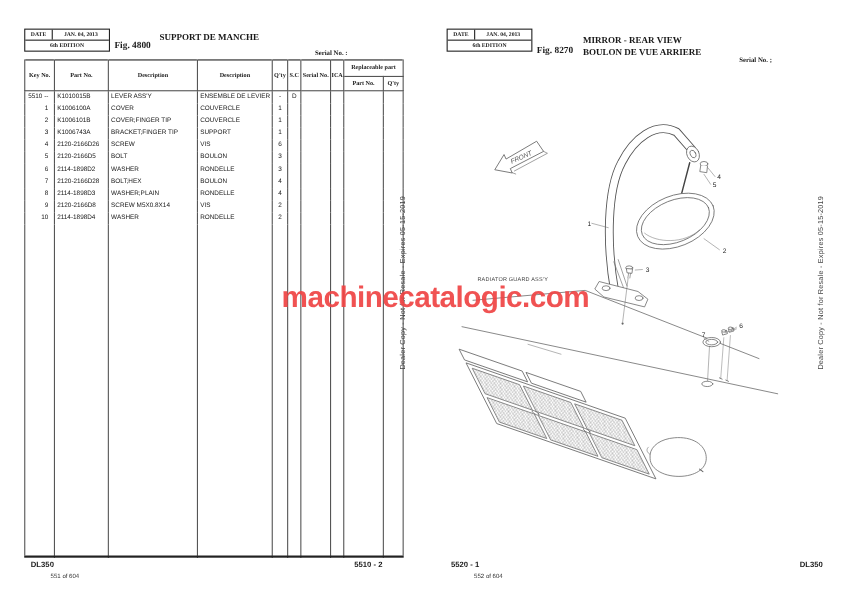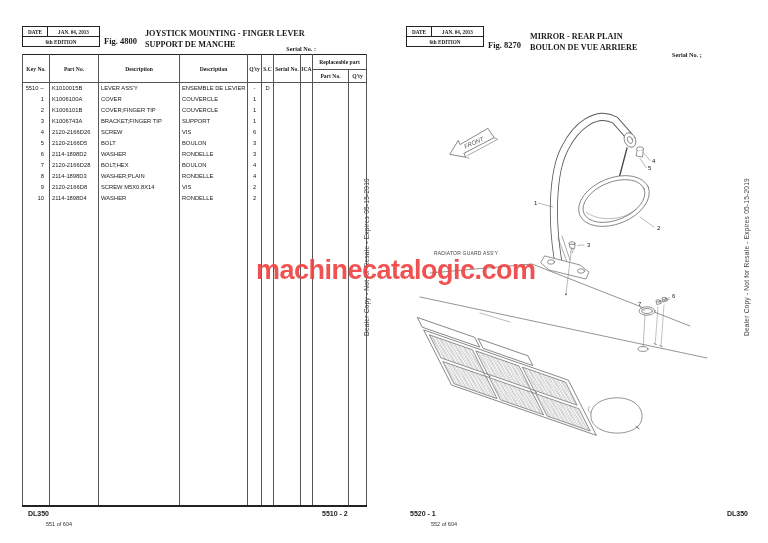--- a/index.html
+++ b/index.html
@@ -61,21 +61,20 @@
   <div class="date-box" style="left:22px;top:26px;">
     <div class="r1">
       <div class="c1">DATE</div>
       <div class="c2">JAN. 04, 2013</div>
     </div>
     <div class="r2">6th EDITION</div>
   </div>
 
   <div class="fig-label" style="left:104px;top:36px;">Fig. 4800</div>
   <div class="fig-title" style="left:145px;top:28px;">
-    <div>JOYSTICK MOUNTING - FINGER LEVER</div>
     <div>SUPPORT DE MANCHE</div>
   </div>
   <div class="serial" style="left:240px;top:45px;width:76px;text-align:right;">Serial No. :</div>
 
   <table class="parts">
     <colgroup>
       <col style="width:27px">
         <col style="width:49px">
         <col style="width:81px">
         <col style="width:68px">
@@ -263,21 +262,21 @@
   <div class="date-box" style="left:22px;top:26px;">
     <div class="r1">
       <div class="c1">DATE</div>
       <div class="c2">JAN. 04, 2013</div>
     </div>
     <div class="r2">6th EDITION</div>
   </div>
 
   <div class="fig-label" style="left:104px;top:40px;">Fig. 8270</div>
   <div class="fig-title" style="left:146px;top:31px;">
-    <div>MIRROR - REAR PLAIN</div>
+    <div>MIRROR - REAR VIEW</div>
     <div>BOULON DE VUE ARRIERE</div>
   </div>
   <div class="serial" style="left:288px;top:51px;">Serial No. ;</div>
 
   <div class="vnote" style="left:359px;top:148px;height:188px;">Dealer Copy - Not for Resale - Expires 05-15-2019</div>
 
   <div class="foot-bold" style="left:26px;top:510px;">5520 - 1</div>
   <div class="foot-small" style="left:47px;top:521px;">552 of 604</div>
   <div class="foot-bold" style="left:343px;top:510px;">DL350</div>
 </div>

